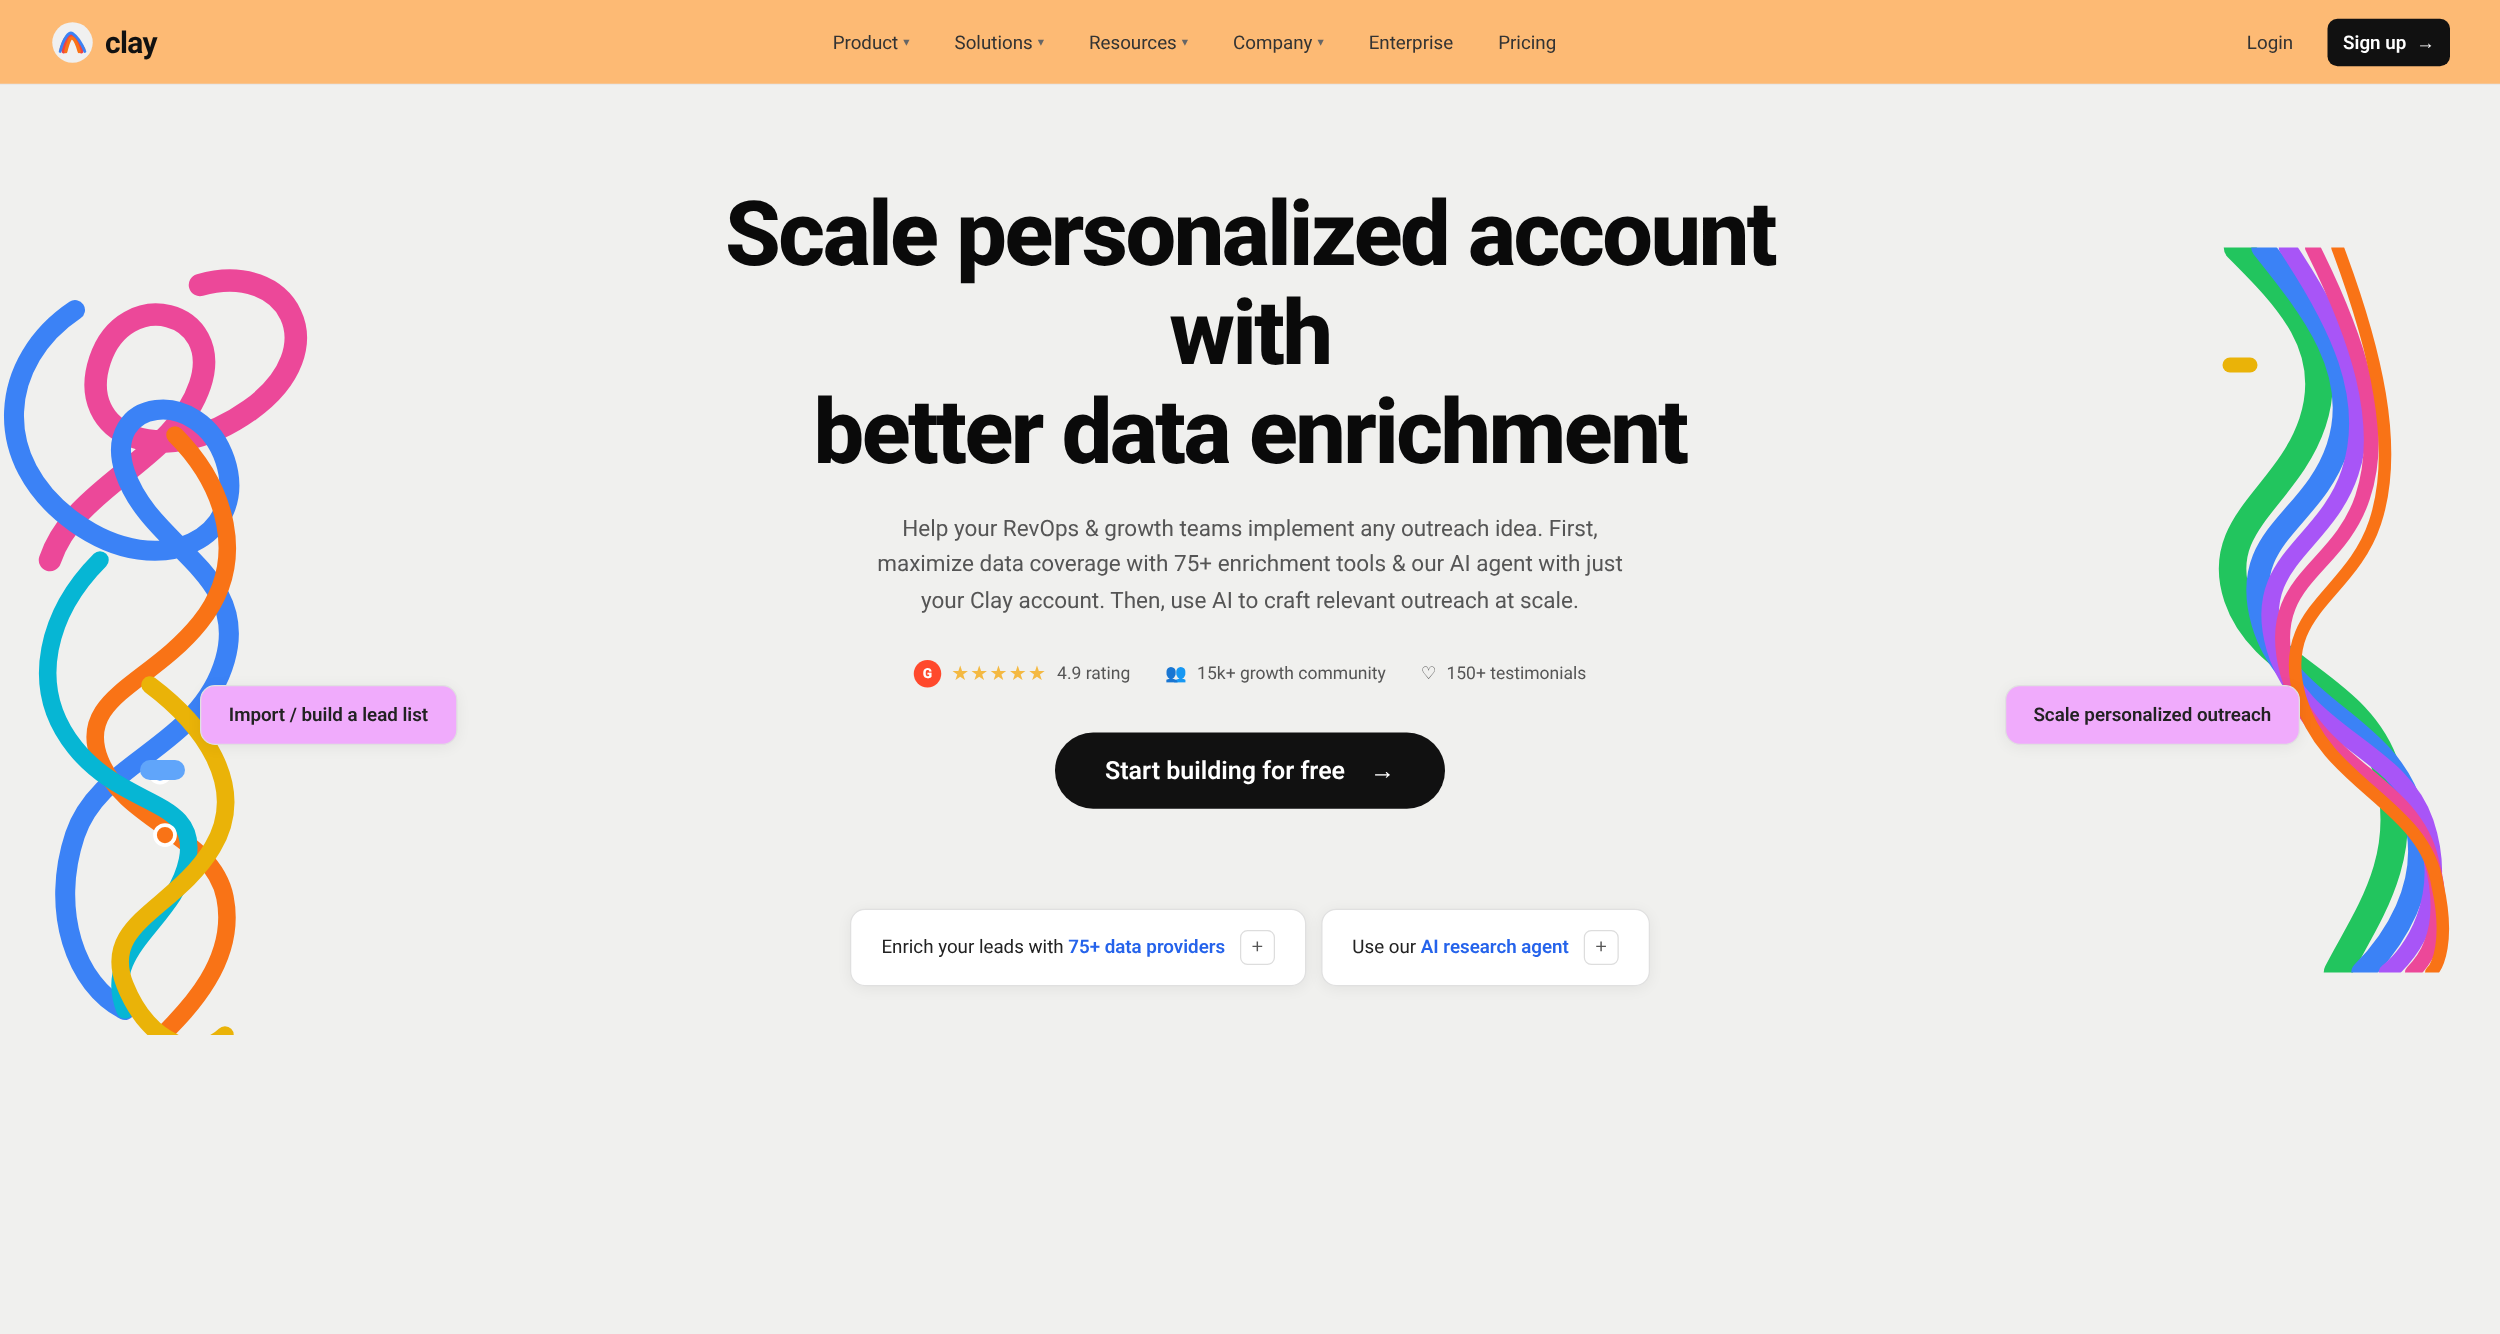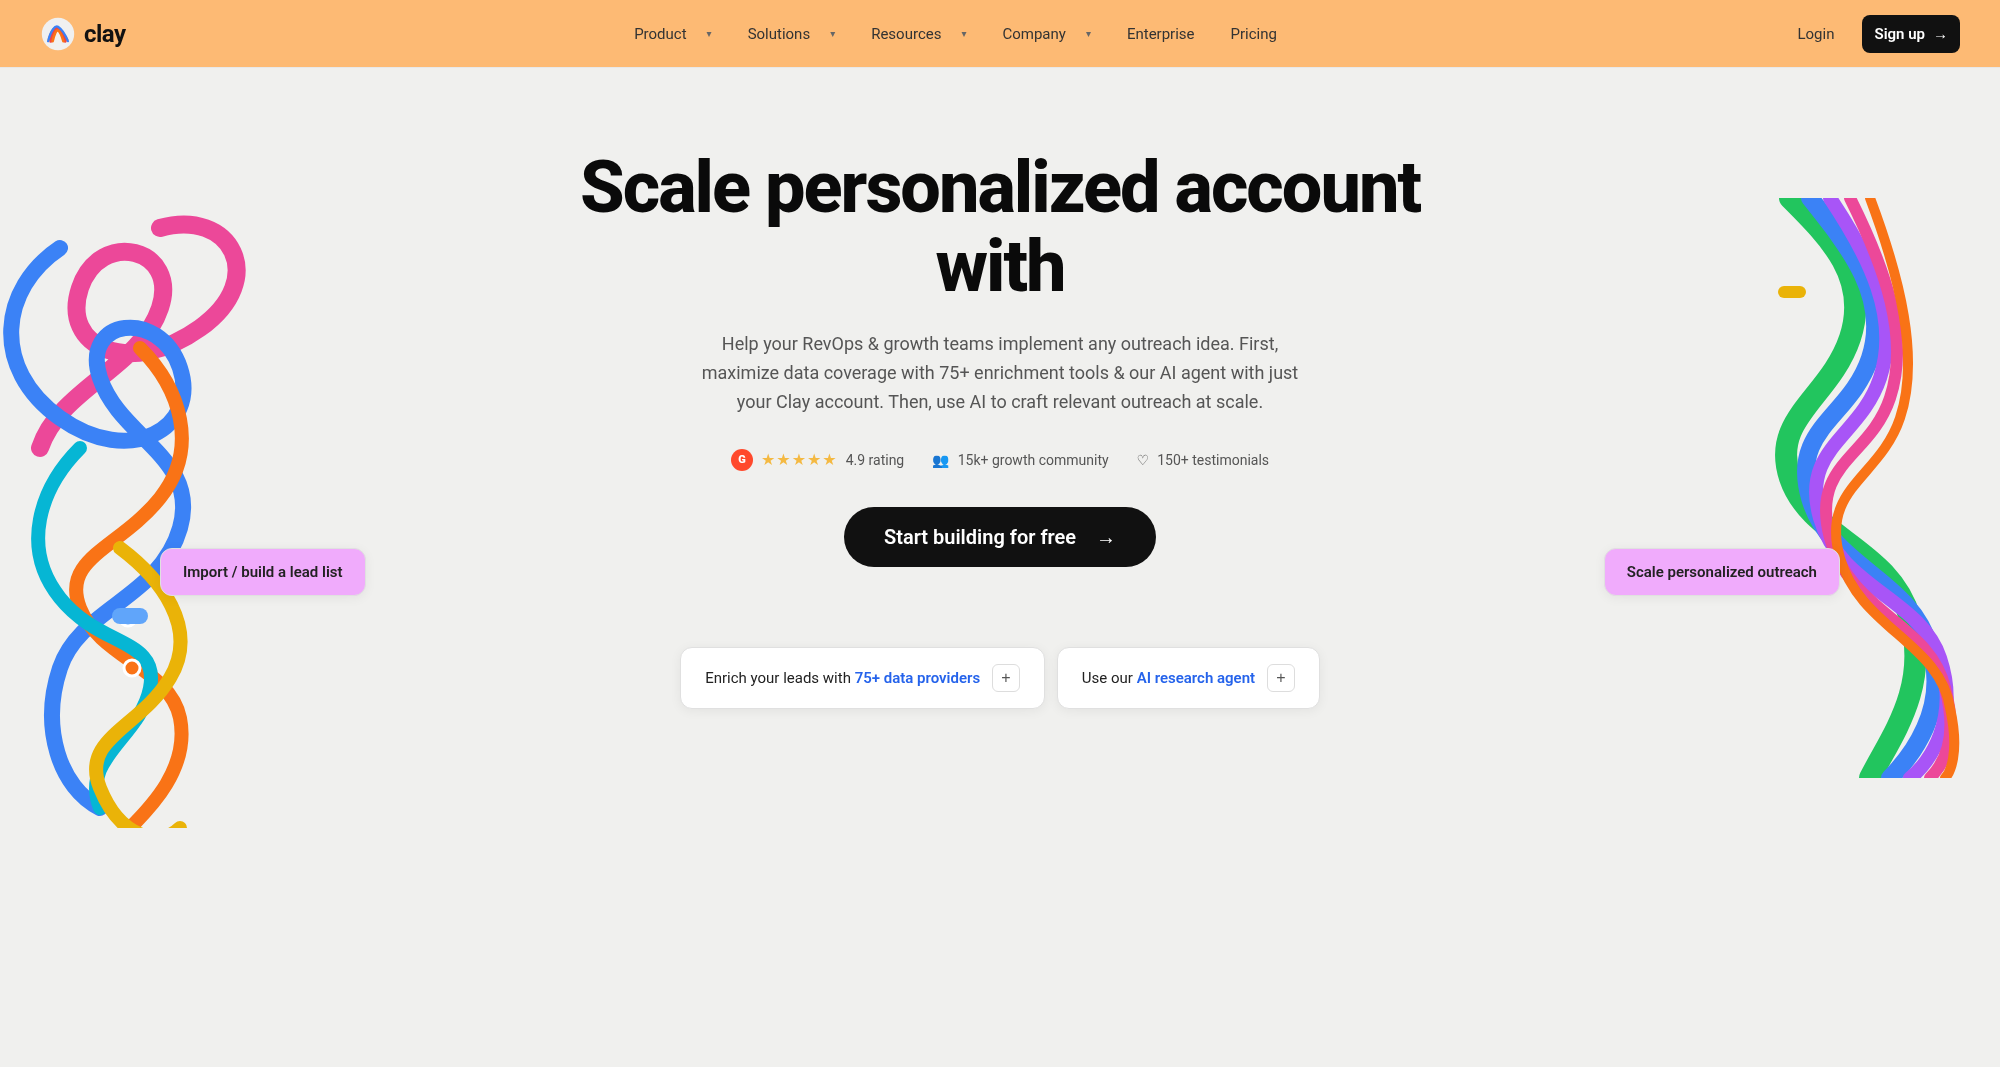--- a/index.html
+++ b/index.html
@@ -40,21 +40,21 @@
       letter-spacing: -0.5px;
     }
     .nav-links {
       display: flex;
       align-items: center;
       gap: 4px;
     }
     .nav-link {
       display: flex;
       align-items: center;
-      gap: 20px;
+      gap: 4px;
       padding: 8px 16px;
       font-size: 15px;
       color: #333;
       cursor: pointer;
       border-radius: 6px;
       background: none;
       border: none;
       font-family: inherit;
     }
     .nav-link .chevron {
@@ -334,20 +334,21 @@
   <div class="side-card" style="left: 160px; top: 480px;">
     <span>Import / build a lead list</span>
   </div>
 
   <div class="side-card" style="right: 160px; top: 480px;">
     <span>Scale personalized outreach</span>
   </div>
 
   <h1 class="hero-title">
     <span>Scale personalized account with</span><br>
+    <span>better data enrichment</span>
   </h1>
 
   <p class="hero-subtitle">Help your RevOps &amp; growth teams implement any outreach idea. First, maximize data coverage with 75+ enrichment tools &amp; our AI agent with just your Clay account. Then, use AI to craft relevant outreach at scale.</p>
 
   <div class="social-proof">
     <div class="social-item">
       <span class="g2-badge">G</span>
       <span class="stars">★★★★★</span>
       <span>4.9 rating</span>
     </div>

